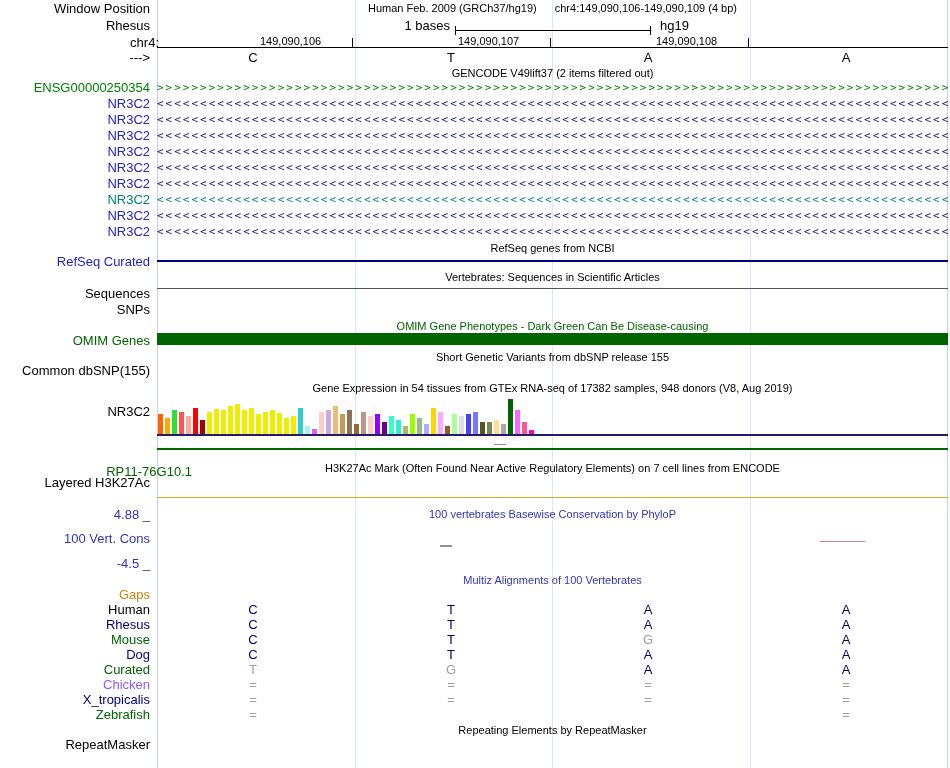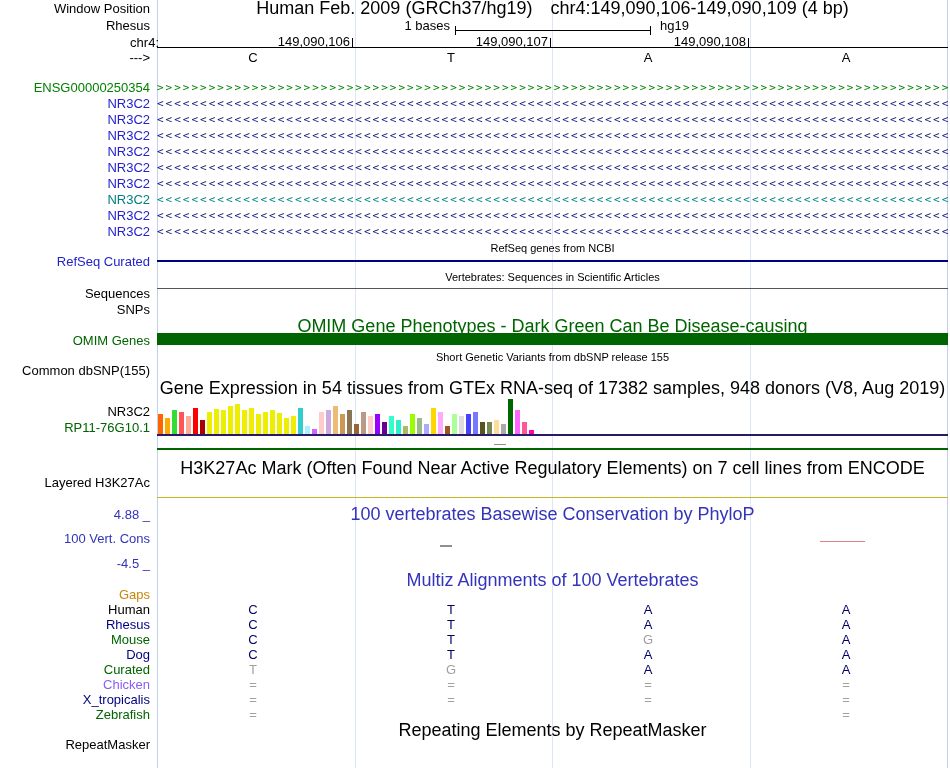--- a/index.html
+++ b/index.html
@@ -3,24 +3,24 @@
 <meta charset="utf-8">
 <style>
   html,body { margin:0; padding:0; background:#fff; }
   #page { position:relative; width:950px; height:768px; background:#ffffff;
           font-family:"Liberation Sans", sans-serif; font-size:13px; color:#000;
           overflow:hidden; }
   .abs  { position:absolute; }
   .label { position:absolute; left:0; width:150px; text-align:right; height:15px;
            line-height:15px; white-space:nowrap; font-size:13px; }
   .hdr  { position:absolute; left:157px; width:791px; text-align:center; height:15px;
-          line-height:15px; font-size:18px; white-space:nowrap; }
+          line-height:15px; font-size:11px; white-space:nowrap; }
   .hdr.small { font-size:11px; }
-  .ruler-num { position:absolute; width:90px; text-align:right; height:13px;
-               line-height:13px; font-size:13px; }
+  .ruler-num { position:absolute; width:90px; text-align:left; height:13px;
+               line-height:13px; font-size:11px; }
   .base-letter { position:absolute; width:24px; text-align:center; height:15px;
                  line-height:15px; font-size:13px; }
   .arrow-row { position:absolute; left:157px; width:791px; height:16px; line-height:16px;
                overflow:hidden; white-space:nowrap; font-size:11px; letter-spacing:2px;
                font-family:"DejaVu Sans Mono", monospace; }
   .hline { position:absolute; }
   .vline { position:absolute; width:1px; }
 </style>
 </head>
 <body>
@@ -42,20 +42,21 @@
   <div class="abs" style="left:360px;top:18px;width:90px;text-align:right;">1 bases</div>
   <div class="hline" style="left:455px;top:30px;width:195px;height:1px;background:#000;"></div>
   <div class="vline" style="left:455px;top:26px;height:9px;background:#000;"></div>
   <div class="vline" style="left:650px;top:26px;height:9px;background:#000;"></div>
   <div class="abs" style="left:660px;top:18px;">hg19</div>
 
   <div class="label" style="top:35px;padding-left:9px;">chr4:</div>
   <div class="hline" style="left:157px;top:47px;width:791px;height:1px;background:#000;"></div>
   <div class="label" style="top:50px;">---&gt;</div>
 
+  <div class="hdr" style="top:66px;">GENCODE V49lift37 (2 items filtered out)</div>
 
   <div class="hdr small" style="top:241px;">RefSeq genes from NCBI</div>
   <div class="label" style="top:254px;color:#2222CC;">RefSeq Curated</div>
   <div class="hline" style="left:157px;top:260px;width:791px;height:2px;background:#000080;"></div>
 
   <div class="hdr small" style="top:270px;">Vertebrates: Sequences in Scientific Articles</div>
   <div class="label" style="top:286px;">Sequences</div>
   <div class="hline" style="left:157px;top:288px;width:791px;height:1px;background:#555;"></div>
   <div class="label" style="top:302px;">SNPs</div>
 
@@ -63,21 +64,21 @@
   <div class="label" style="top:333px;color:#006400;">OMIM Genes</div>
   <div class="hline" style="left:157px;top:333px;width:791px;height:12px;background:#006400;"></div>
 
   <div class="hdr small" style="top:350px;">Short Genetic Variants from dbSNP release 155</div>
   <div class="label" style="top:363px;">Common dbSNP(155)</div>
 
   <div class="hdr" style="top:381px;">Gene Expression in 54 tissues from GTEx RNA-seq of 17382 samples, 948 donors (V8, Aug 2019)</div>
   <div class="label" style="top:404px;">NR3C2</div>
   <div class="hline" style="left:157px;top:434px;width:791px;height:2px;background:#281A66;"></div>
 
-  <div class="label" style="top:420px;color:#006400;">RP11-76G10.1</div>
+  <div class="label" style="top:464px;color:#006400;padding-left:42px;">RP11-76G10.1</div>
   <div class="hline" style="left:494px;top:444px;width:12px;height:1px;background:#909090;"></div>
   <div class="hline" style="left:157px;top:448px;width:791px;height:2px;background:#006400;"></div>
 
   <div class="hdr" style="top:461px;">H3K27Ac Mark (Often Found Near Active Regulatory Elements) on 7 cell lines from ENCODE</div>
   <div class="label" style="top:475px;">Layered H3K27Ac</div>
   <div class="hline" style="left:157px;top:497px;width:791px;height:1px;background:#C8B820;"></div>
 
   <div class="label" style="top:507px;color:#3333BB;">4.88 _</div>
   <div class="hdr" style="top:507px;color:#3333BB;">100 vertebrates Basewise Conservation by PhyloP</div>
   <div class="label" style="top:531px;color:#3333BB;">100 Vert. Cons</div>

